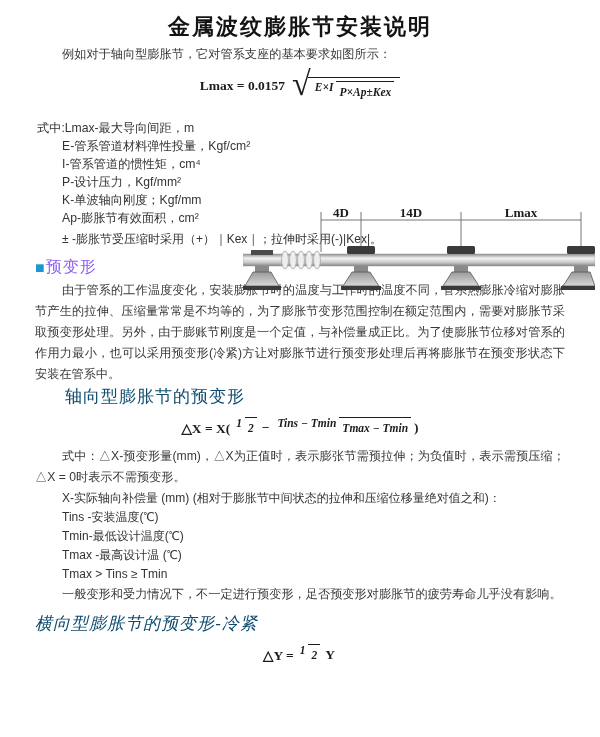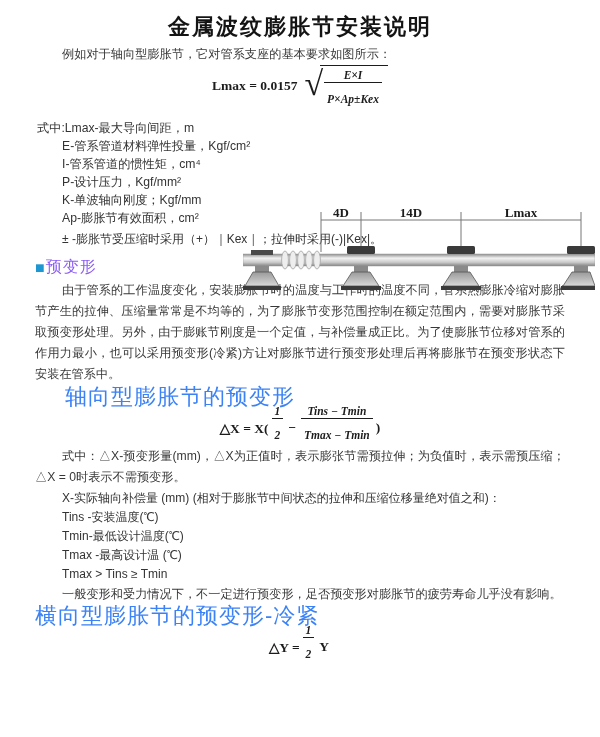--- a/index.html
+++ b/index.html
@@ -23,43 +23,43 @@
   .example { margin-top:2px; text-indent:27px; }
   
   .formula {
     display:flex; justify-content:center; align-items:center;
     font-family:"Liberation Serif", serif; font-weight:bold; color:#1c1c1c;
     font-size:13.5px;
   }
   .formula1 { margin:4px 0 16px 0; height:34px; }
   .radical { font-size:34px; font-weight:normal; line-height:30px; margin:0 -3px 0 7px; transform:translateY(-2px); }
   .sqrt-box { border-top:1.6px solid #1c1c1c; padding:1px 6px 0 4px; transform:translateY(4px); }
-  .frac { display:inline-flex; flex-direction:column; text-align:center; font-size:11.5px; line-height:13px; font-style:italic; }
-  .frac .den { border-top:1.1px solid #1c1c1c; padding:10px 3px; }
+  .frac { display:inline-flex; flex-direction:row; text-align:center; font-size:11.5px; line-height:13px; font-style:italic; }
+  .frac .den { border-top:1.1px solid #1c1c1c; padding:4px 3px; }
   .frac .num { padding:0 3px; }
   
   .vars { margin-top:16px; font-size:12.2px; line-height:18px; }
   .vars > div { padding-left:27px; }
   .vars > div:first-child { padding-left:2px; }
   .diagram { position:absolute; left:243px; top:194px; width:352px; height:96px; }
   .pm-line, .note-line { padding-left:27px; line-height:18px; margin-top:3px; }
   .note-line { margin-top:2px; }
   
   .sec2-head { margin-top:9px; }
   .sec2-head .blue-head2 { color:#8b5cf6; font-size:16px; letter-spacing:1px; }
   .p2 { margin-top:2px; text-indent:27px; line-height:19.5px; }
-  .sub-head { color:#3b82f6; font-size:22px; line-height:22px; letter-spacing:1px; }
+  .sub-head { color:#0c4a6e; font-size:17px; line-height:22px; letter-spacing:1px; }
   .axial-head { margin-left:30px; margin-top:1px; }
   .formula2 { margin:5px 0 0 0; height:30px; }
   .frac2 { margin:0 3px; font-size:11.5px; line-height:13px; }
   .explain { margin-top:3px; text-indent:27px; line-height:20px; }
   .xdef { padding-left:27px; line-height:20px; }
   .tdefs > div { padding-left:27px; line-height:19px; }
   .gen-note { text-indent:27px; line-height:20px; }
-  .lateral-head { margin-top:0; }
+  .lateral-head { margin-top:8px;font-style:italic; }
   .formula3 { margin:4px 0 0 0; height:32px; }
   .fsp { margin:0 2px; }
 </style>
 </head>
 <body>
 
 <div class="page">
   <div class="doc-title">金属波纹膨胀节安装说明</div>
 
   <div class="inner">

